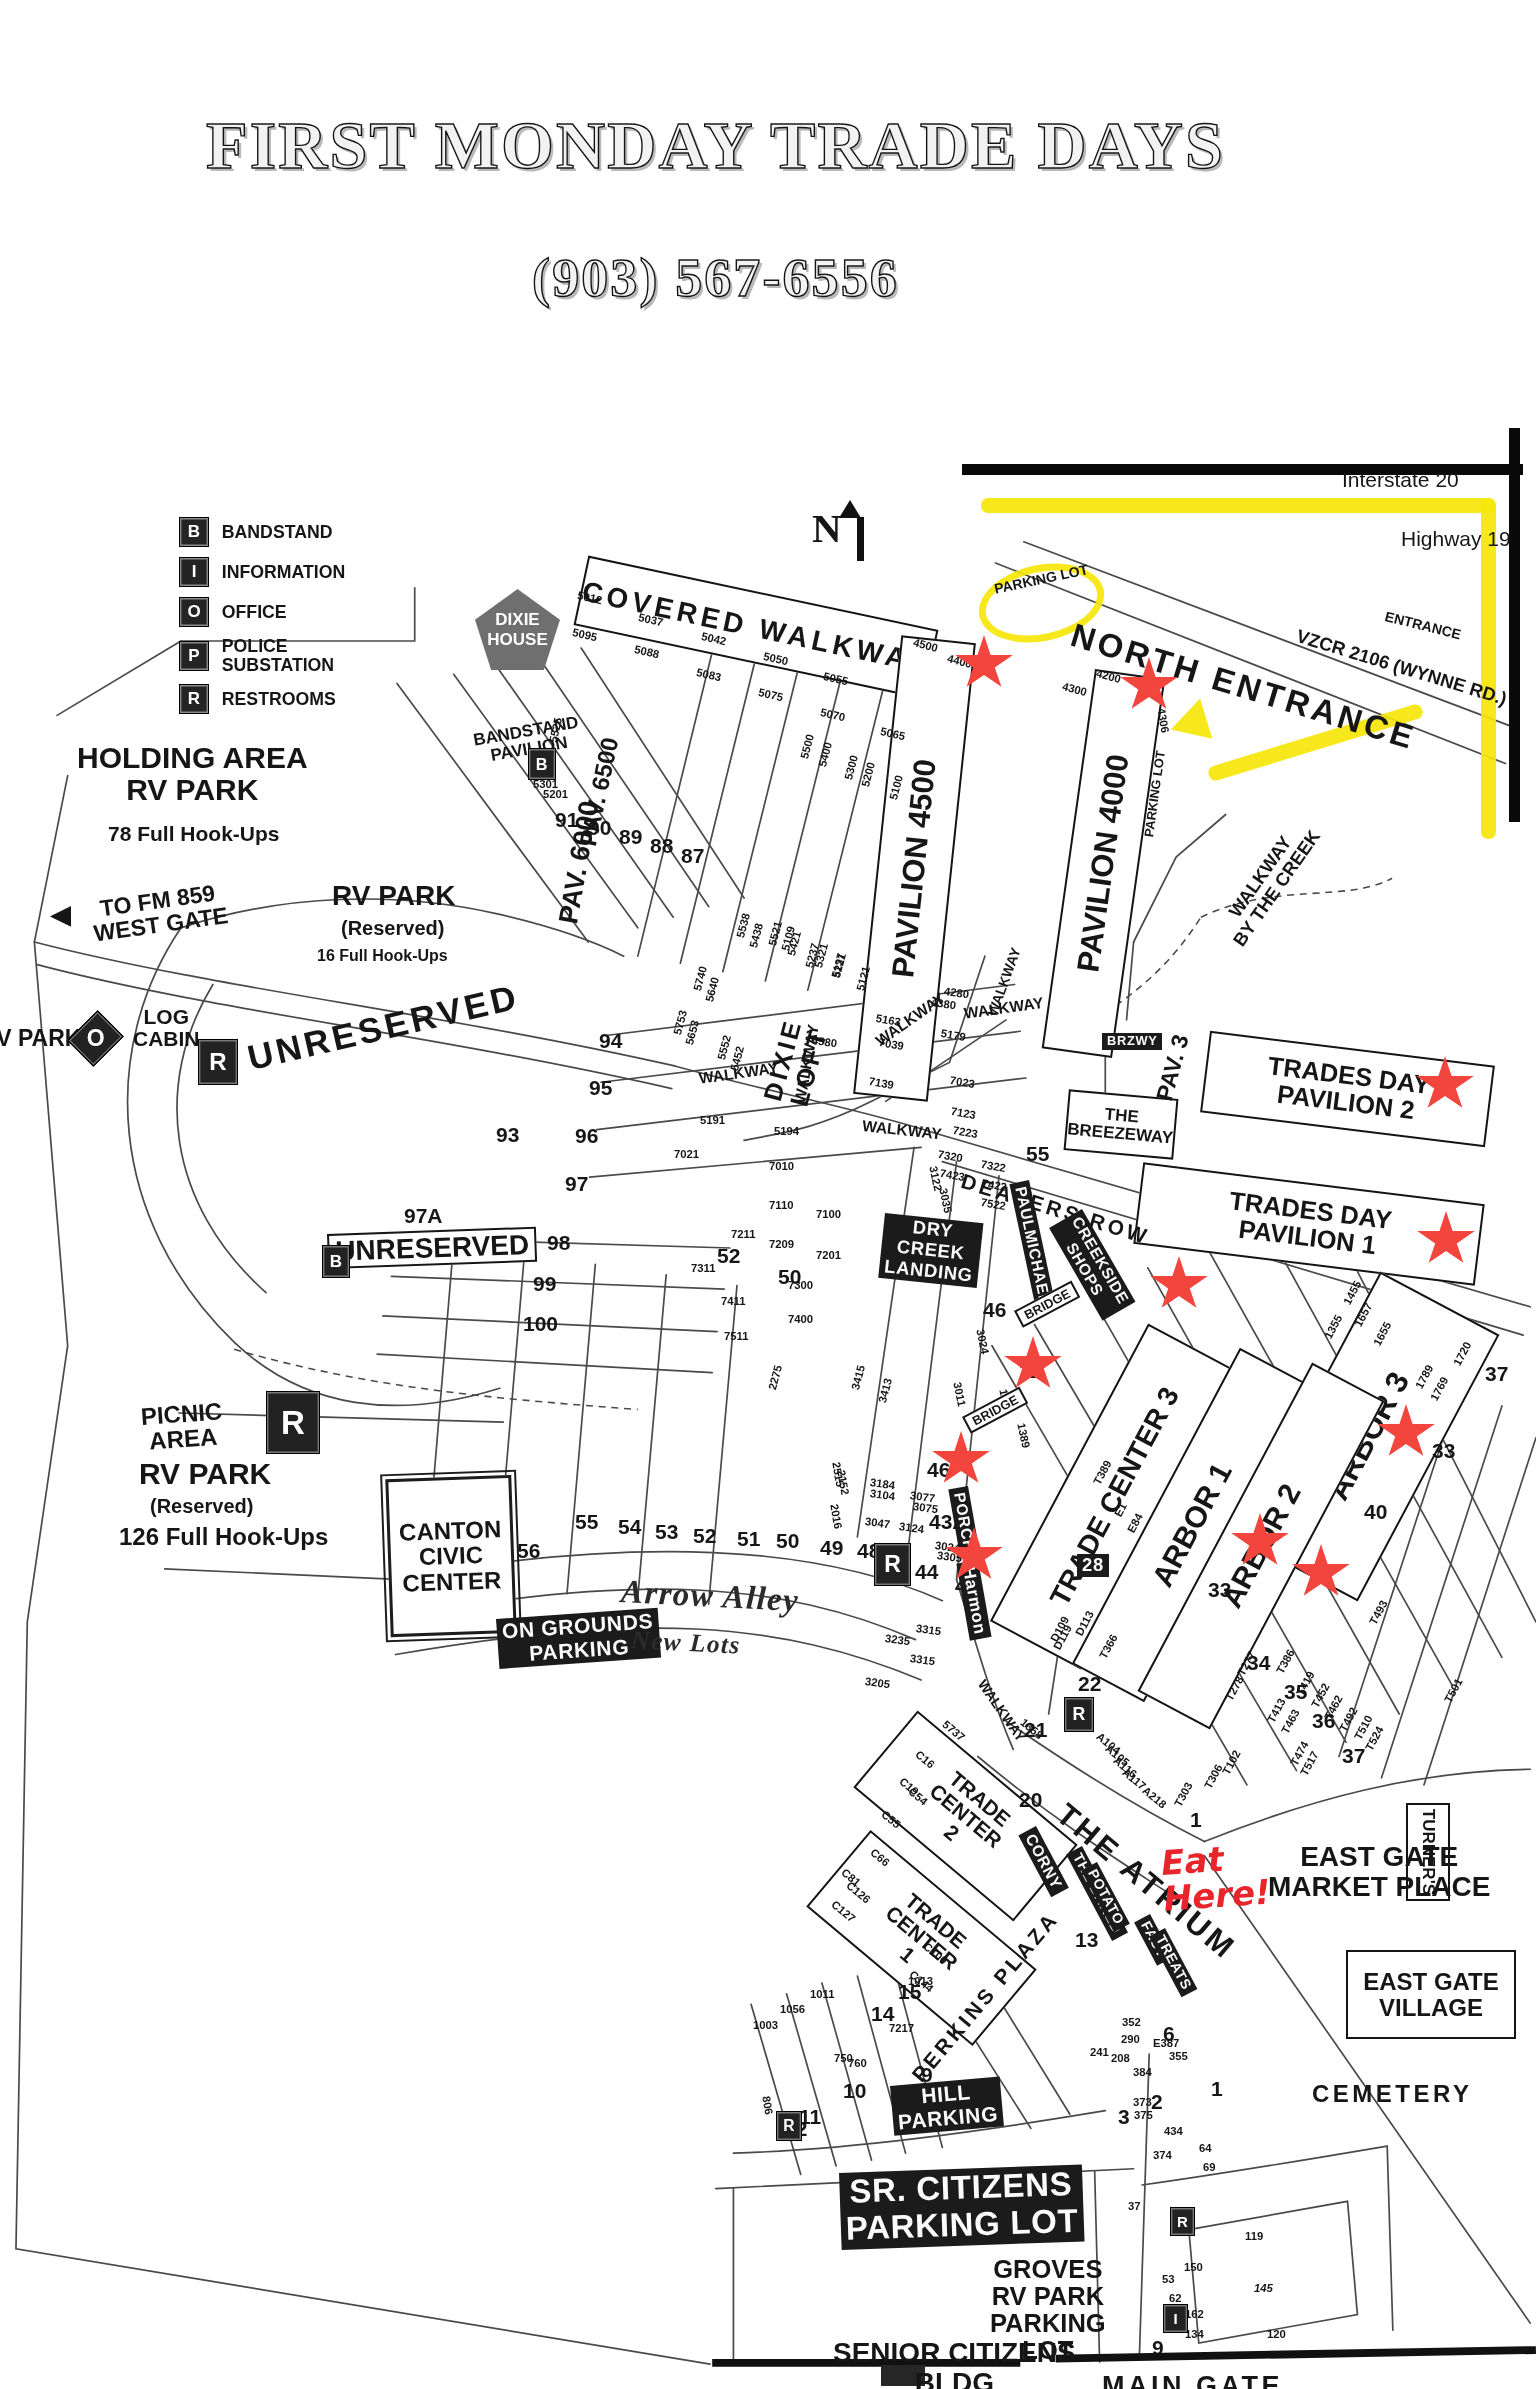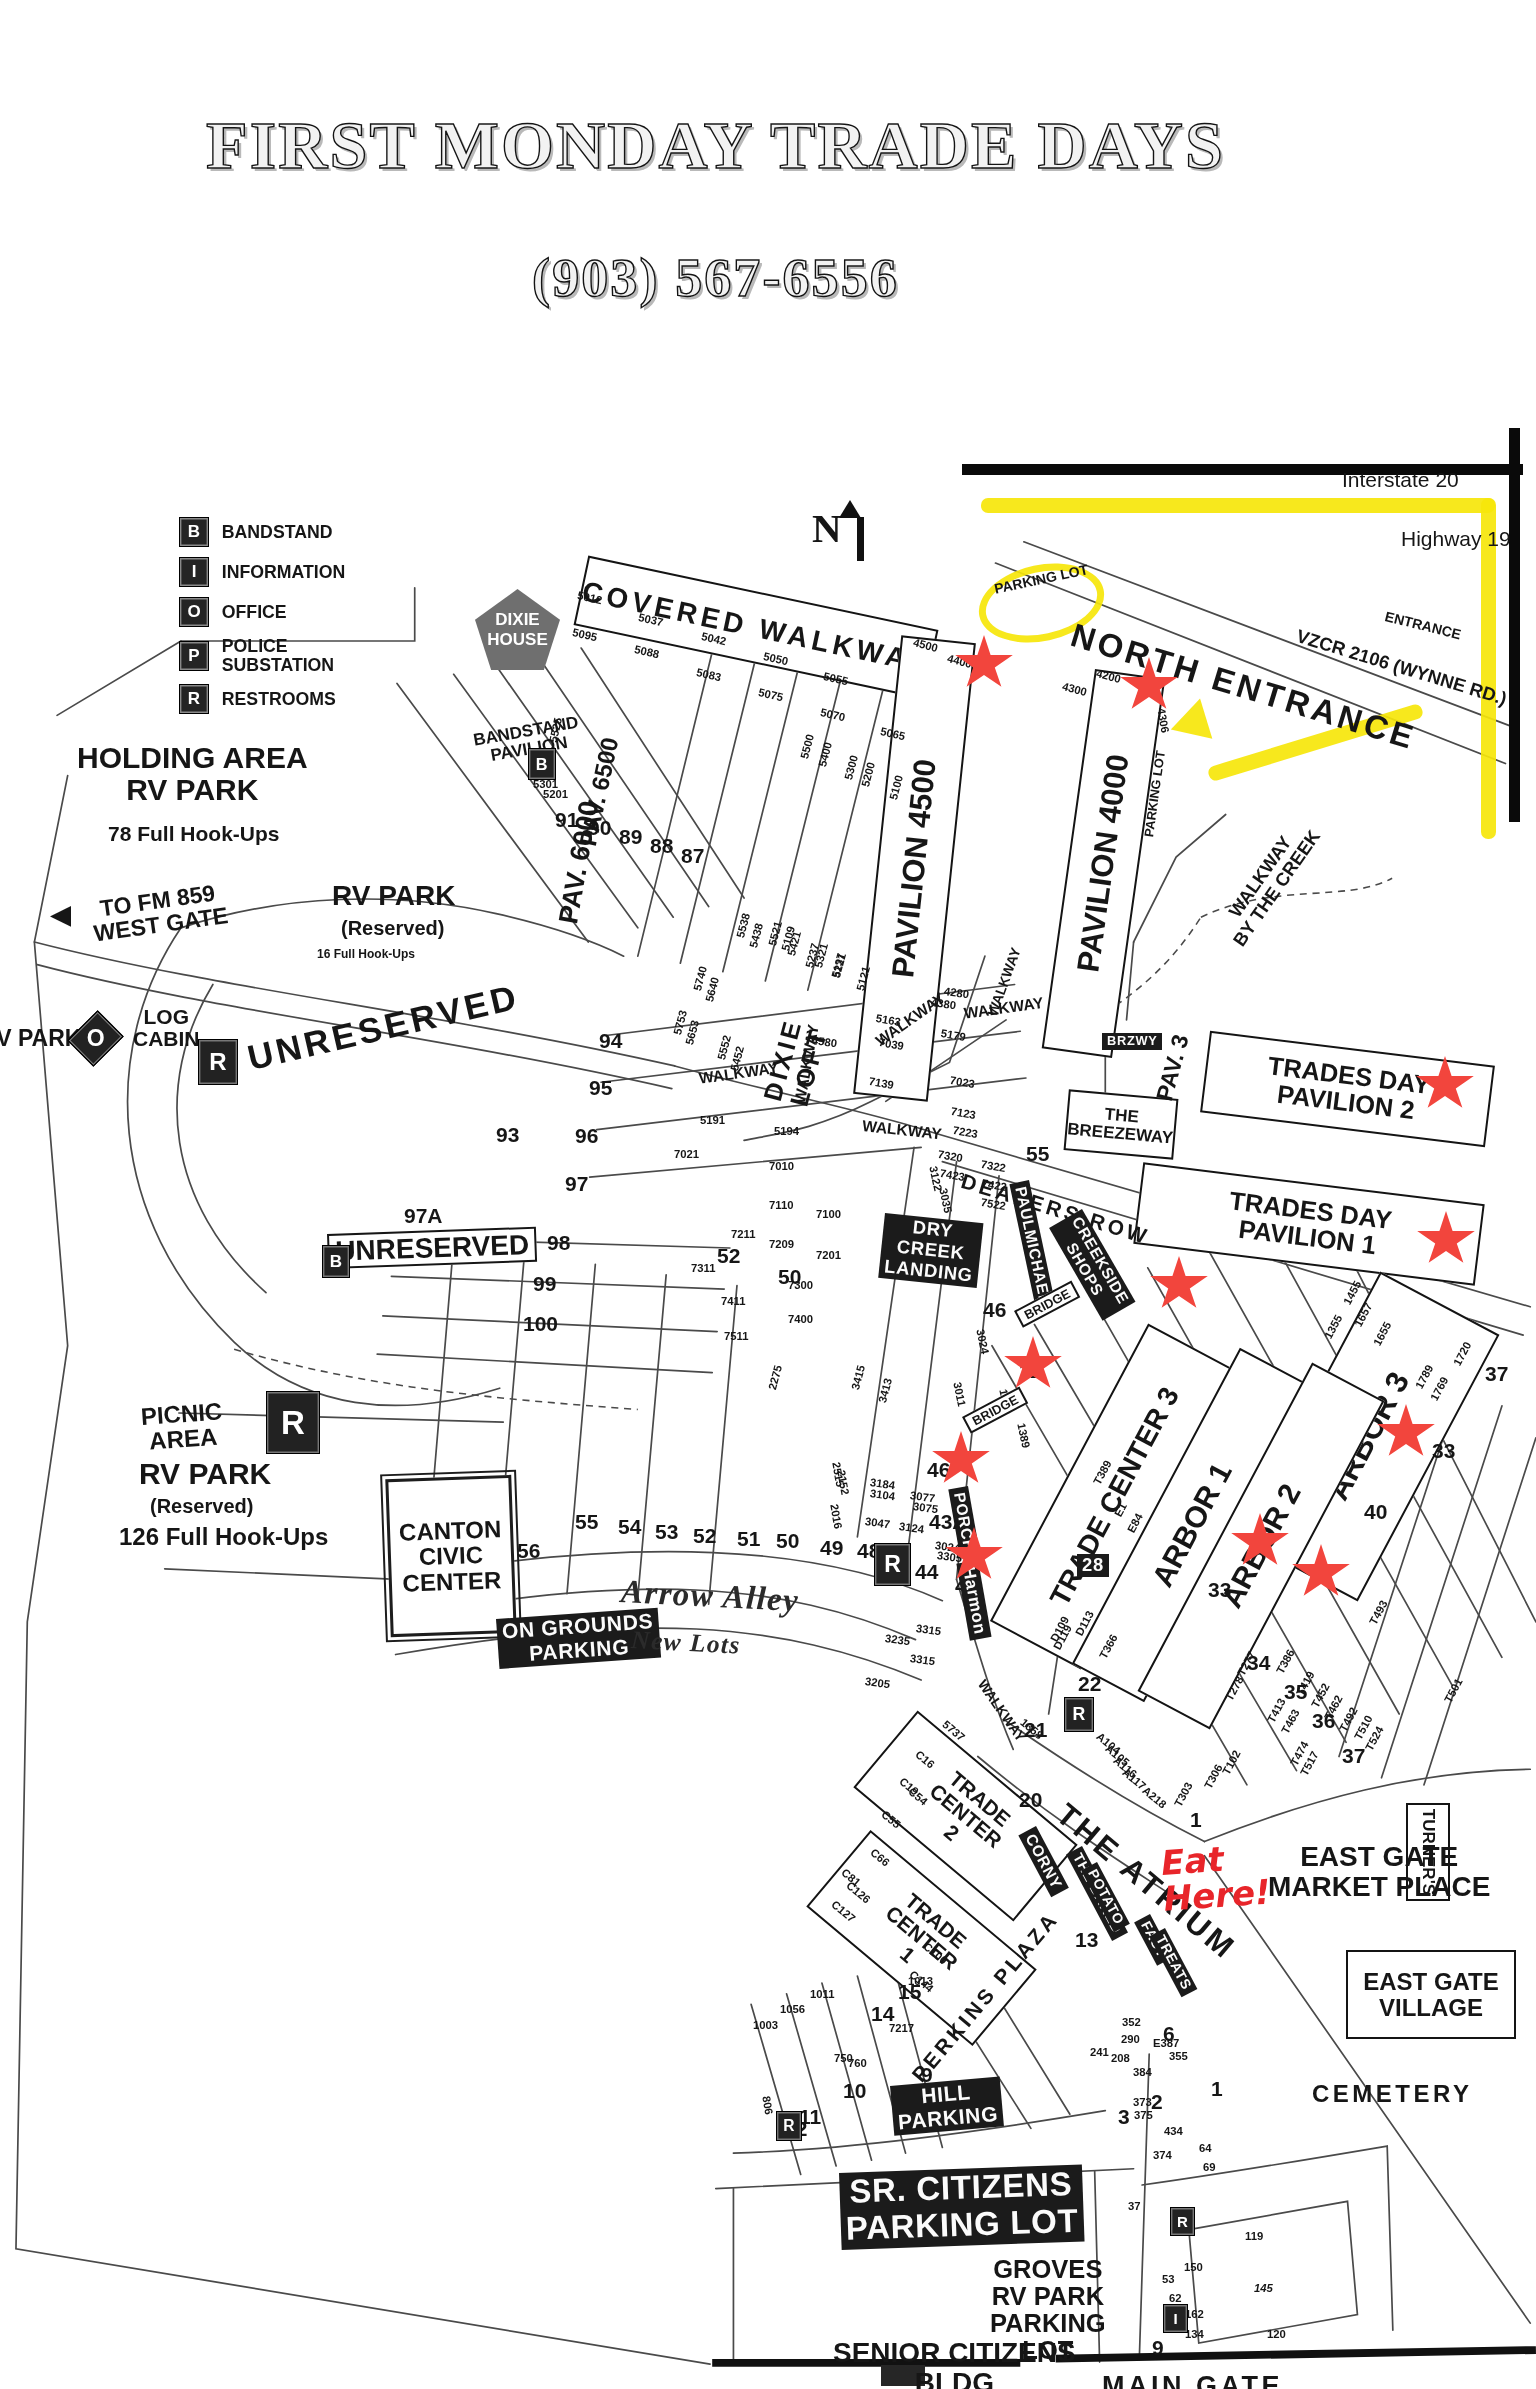--- a/index.html
+++ b/index.html
@@ -234,21 +234,21 @@
       <div class="lbl " style="left: 1142px; top: 836px; font-size: 12.8px; transform: rotate(-82deg);">PARKING LOT</div>
       <div class="lbl ctr" style="left: 472px; top: 732px; font-size: 17px; transform: rotate(-10deg);">BANDSTAND
 PAVILION</div>
       <div class="lbl " style="left: 575px; top: 843px; font-size: 24px; transform: rotate(-78deg);">PAV. 6500</div>
       <div class="lbl " style="left: 554px; top: 921px; font-size: 27px; transform: rotate(-80deg);">PAV. 6000</div>
       <div class="lbl ctr" style="left: 77px; top: 742px; font-size: 30px;">HOLDING AREA
 RV PARK</div>
       <div class="lbl " style="left: 108px; top: 823px; font-size: 21px;">78 Full Hook-Ups</div>
       <div class="lbl " style="left: 332px; top: 881px; font-size: 28px;">RV PARK</div>
       <div class="lbl " style="left: 341px; top: 918px; font-size: 20px;">(Reserved)</div>
-      <div class="lbl " style="left: 317px; top: 948px; font-size: 12px;">16 Full Hook-Ups</div>
+      <div class="lbl " style="left: 317px; top: 948px; font-size: 16px;">16 Full Hook-Ups</div>
       <div class="lbl ctr" style="left: 89px; top: 898px; font-size: 23px; transform: rotate(-8deg);">TO FM 859
 WEST GATE</div>
       <div class="lbl " style="left: 51px; top: 901px; font-size: 25.5px;">◀</div>
       <div class="lbl ctr" style="left: 133px; top: 1006px; font-size: 21px;">LOG
 CABIN</div>
       <div class="lbl " style="left: -20px; top: 1026px; font-size: 23px;">RV PARK</div>
       <div class="lbl sp" style="left: 244px; top: 1040px; font-size: 35px; transform: rotate(-13deg);">UNRESERVED</div>
       <div class="lbl box" style="left: 327px; top: 1234px; font-size: 28px; transform: rotate(-2deg);">UNRESERVED</div>
       <div class="lbl ctr" style="left: 140px; top: 1404px; font-size: 24px; transform: rotate(-4deg);">PICNIC
 AREA</div>

